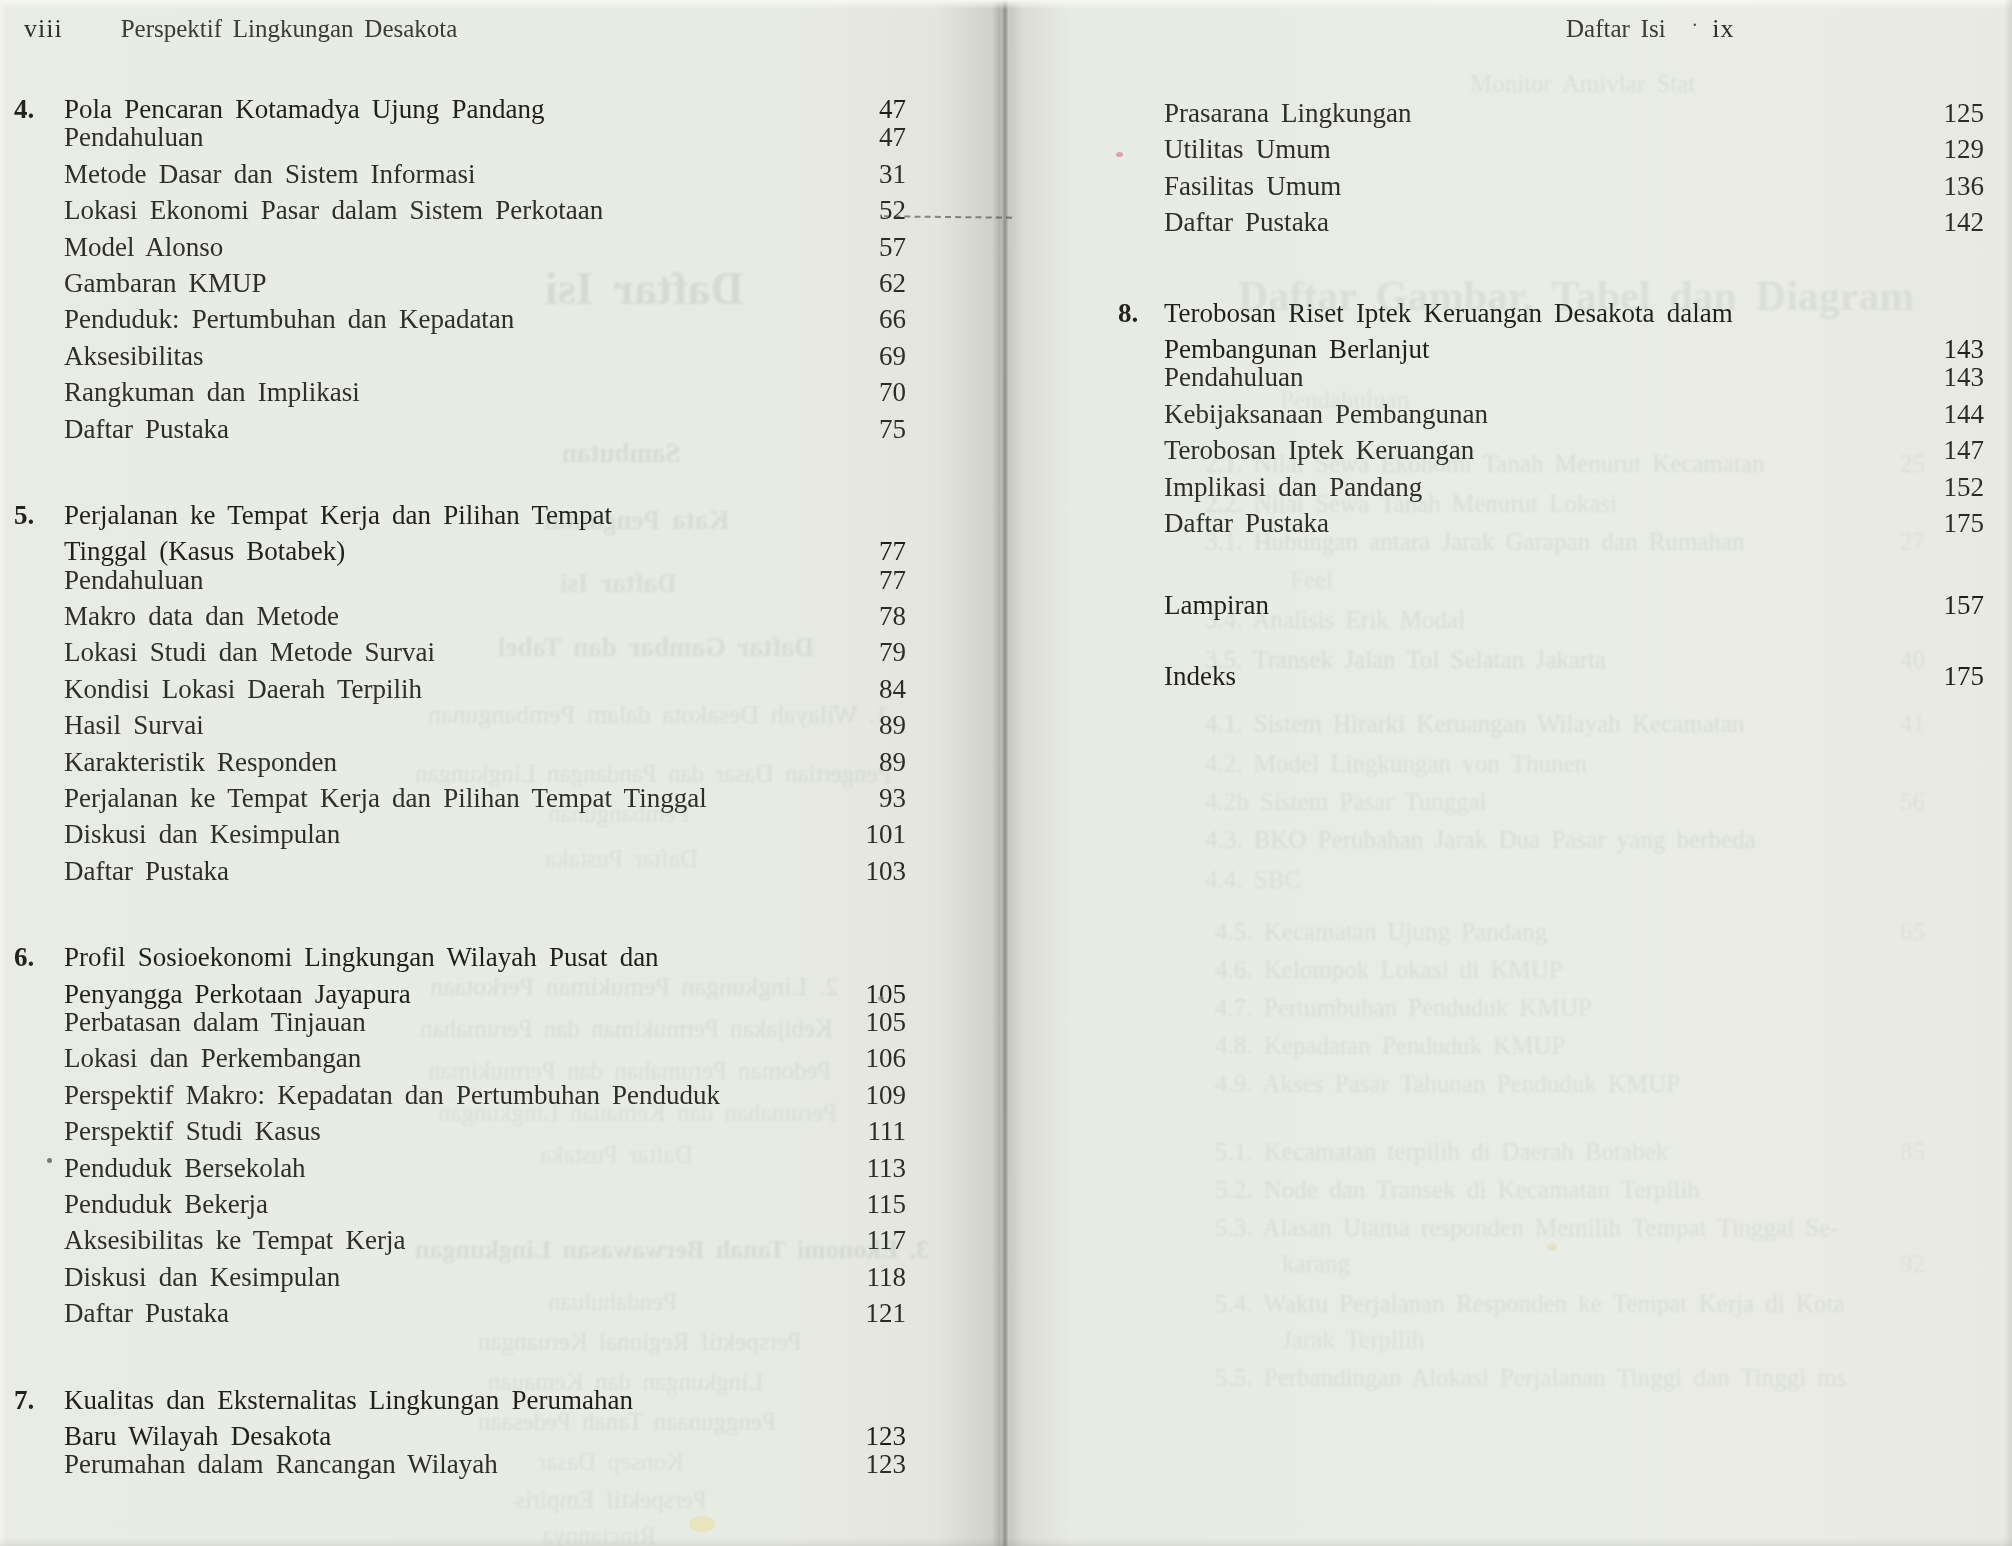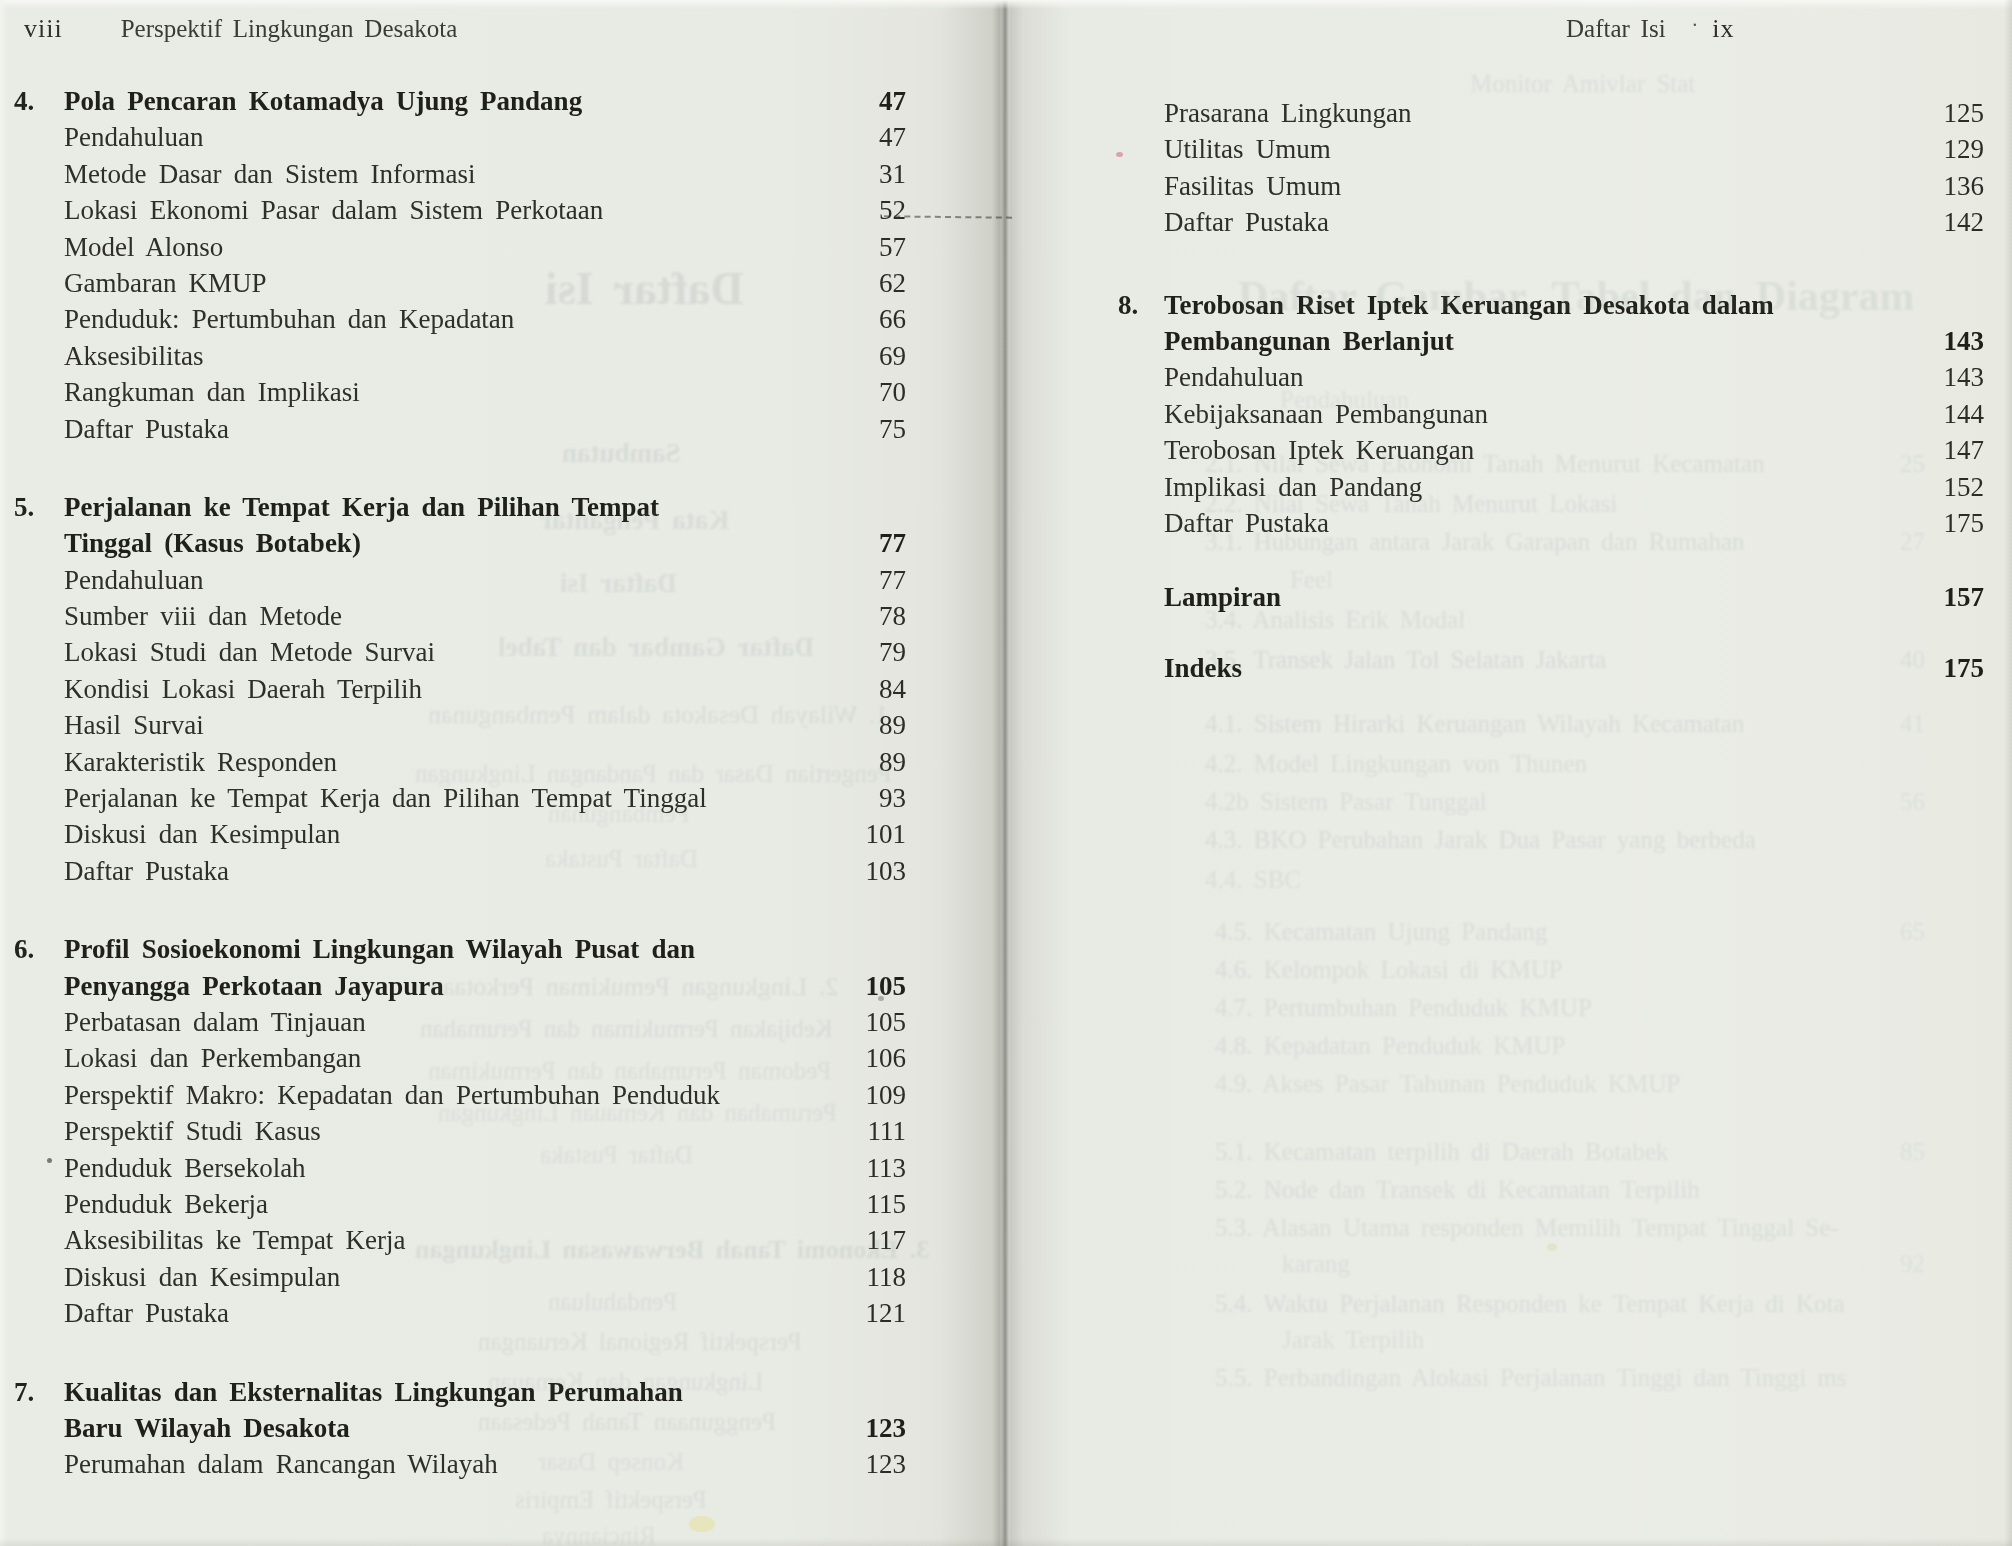--- a/index.html
+++ b/index.html
@@ -35,21 +35,21 @@
   .toc-left{left:14px;top:86px;width:892px;}
   .toc-right{left:108px;top:98px;width:866px;}
   .toc-section + .toc-section{margin-top:42px;}
   .toc-right .toc-section:nth-child(2){margin-top:46px;}
   .toc-right .toc-section:nth-child(3){margin-top:38px;}
   .toc-right .toc-section:nth-child(4){margin-top:34px;}
   .toc-row{display:flex;align-items:baseline;height:36.4px;font-size:27px;word-spacing:.2em;white-space:nowrap;}
   .toc-row .num{width:50px;flex:0 0 50px;font-weight:700;color:#23231d;}
   .toc-row .label{flex:1 1 auto;overflow:visible;color:#2e2f29;}
   .toc-row .pg{flex:0 0 76px;text-align:right;font-variant-numeric:tabular-nums;color:#2c2d27;}
-  .toc-row.title-row .label,.toc-row.title-row .pg{font-weight:700;color:#1f2019;}
+  .toc-row.title-row .label,.toc-row.title-row .pg{font-weight:400;color:#1f2019;margin-top:8px;}
   .toc-right .toc-row .num{width:46px;flex-basis:46px;}
 
   
   .ghost-layer{position:absolute;inset:0;pointer-events:none;}
   .ghost{position:absolute;color:#6e8a7e;filter:blur(1.1px);white-space:nowrap;word-spacing:.2em;}
   .ghost.mir{transform:scaleX(-1);}
   .ghost.b{font-weight:700;}
 
   
   .artifact-layer{position:absolute;inset:0;pointer-events:none;}
@@ -129,21 +129,21 @@
             <span class="label">Tinggal (Kasus Botabek)</span>
             <span class="pg">77</span>
           </div>
           <div class="toc-row">
             <span class="num"></span>
             <span class="label">Pendahuluan</span>
             <span class="pg">77</span>
           </div>
           <div class="toc-row">
             <span class="num"></span>
-            <span class="label">Sumber viii dan Metode</span>
+            <span class="label">Makro data dan Metode</span>
             <span class="pg">78</span>
           </div>
           <div class="toc-row">
             <span class="num"></span>
             <span class="label">Lokasi Studi dan Metode Survai</span>
             <span class="pg">79</span>
           </div>
           <div class="toc-row">
             <span class="num"></span>
             <span class="label">Kondisi Lokasi Daerah Terpilih</span>

